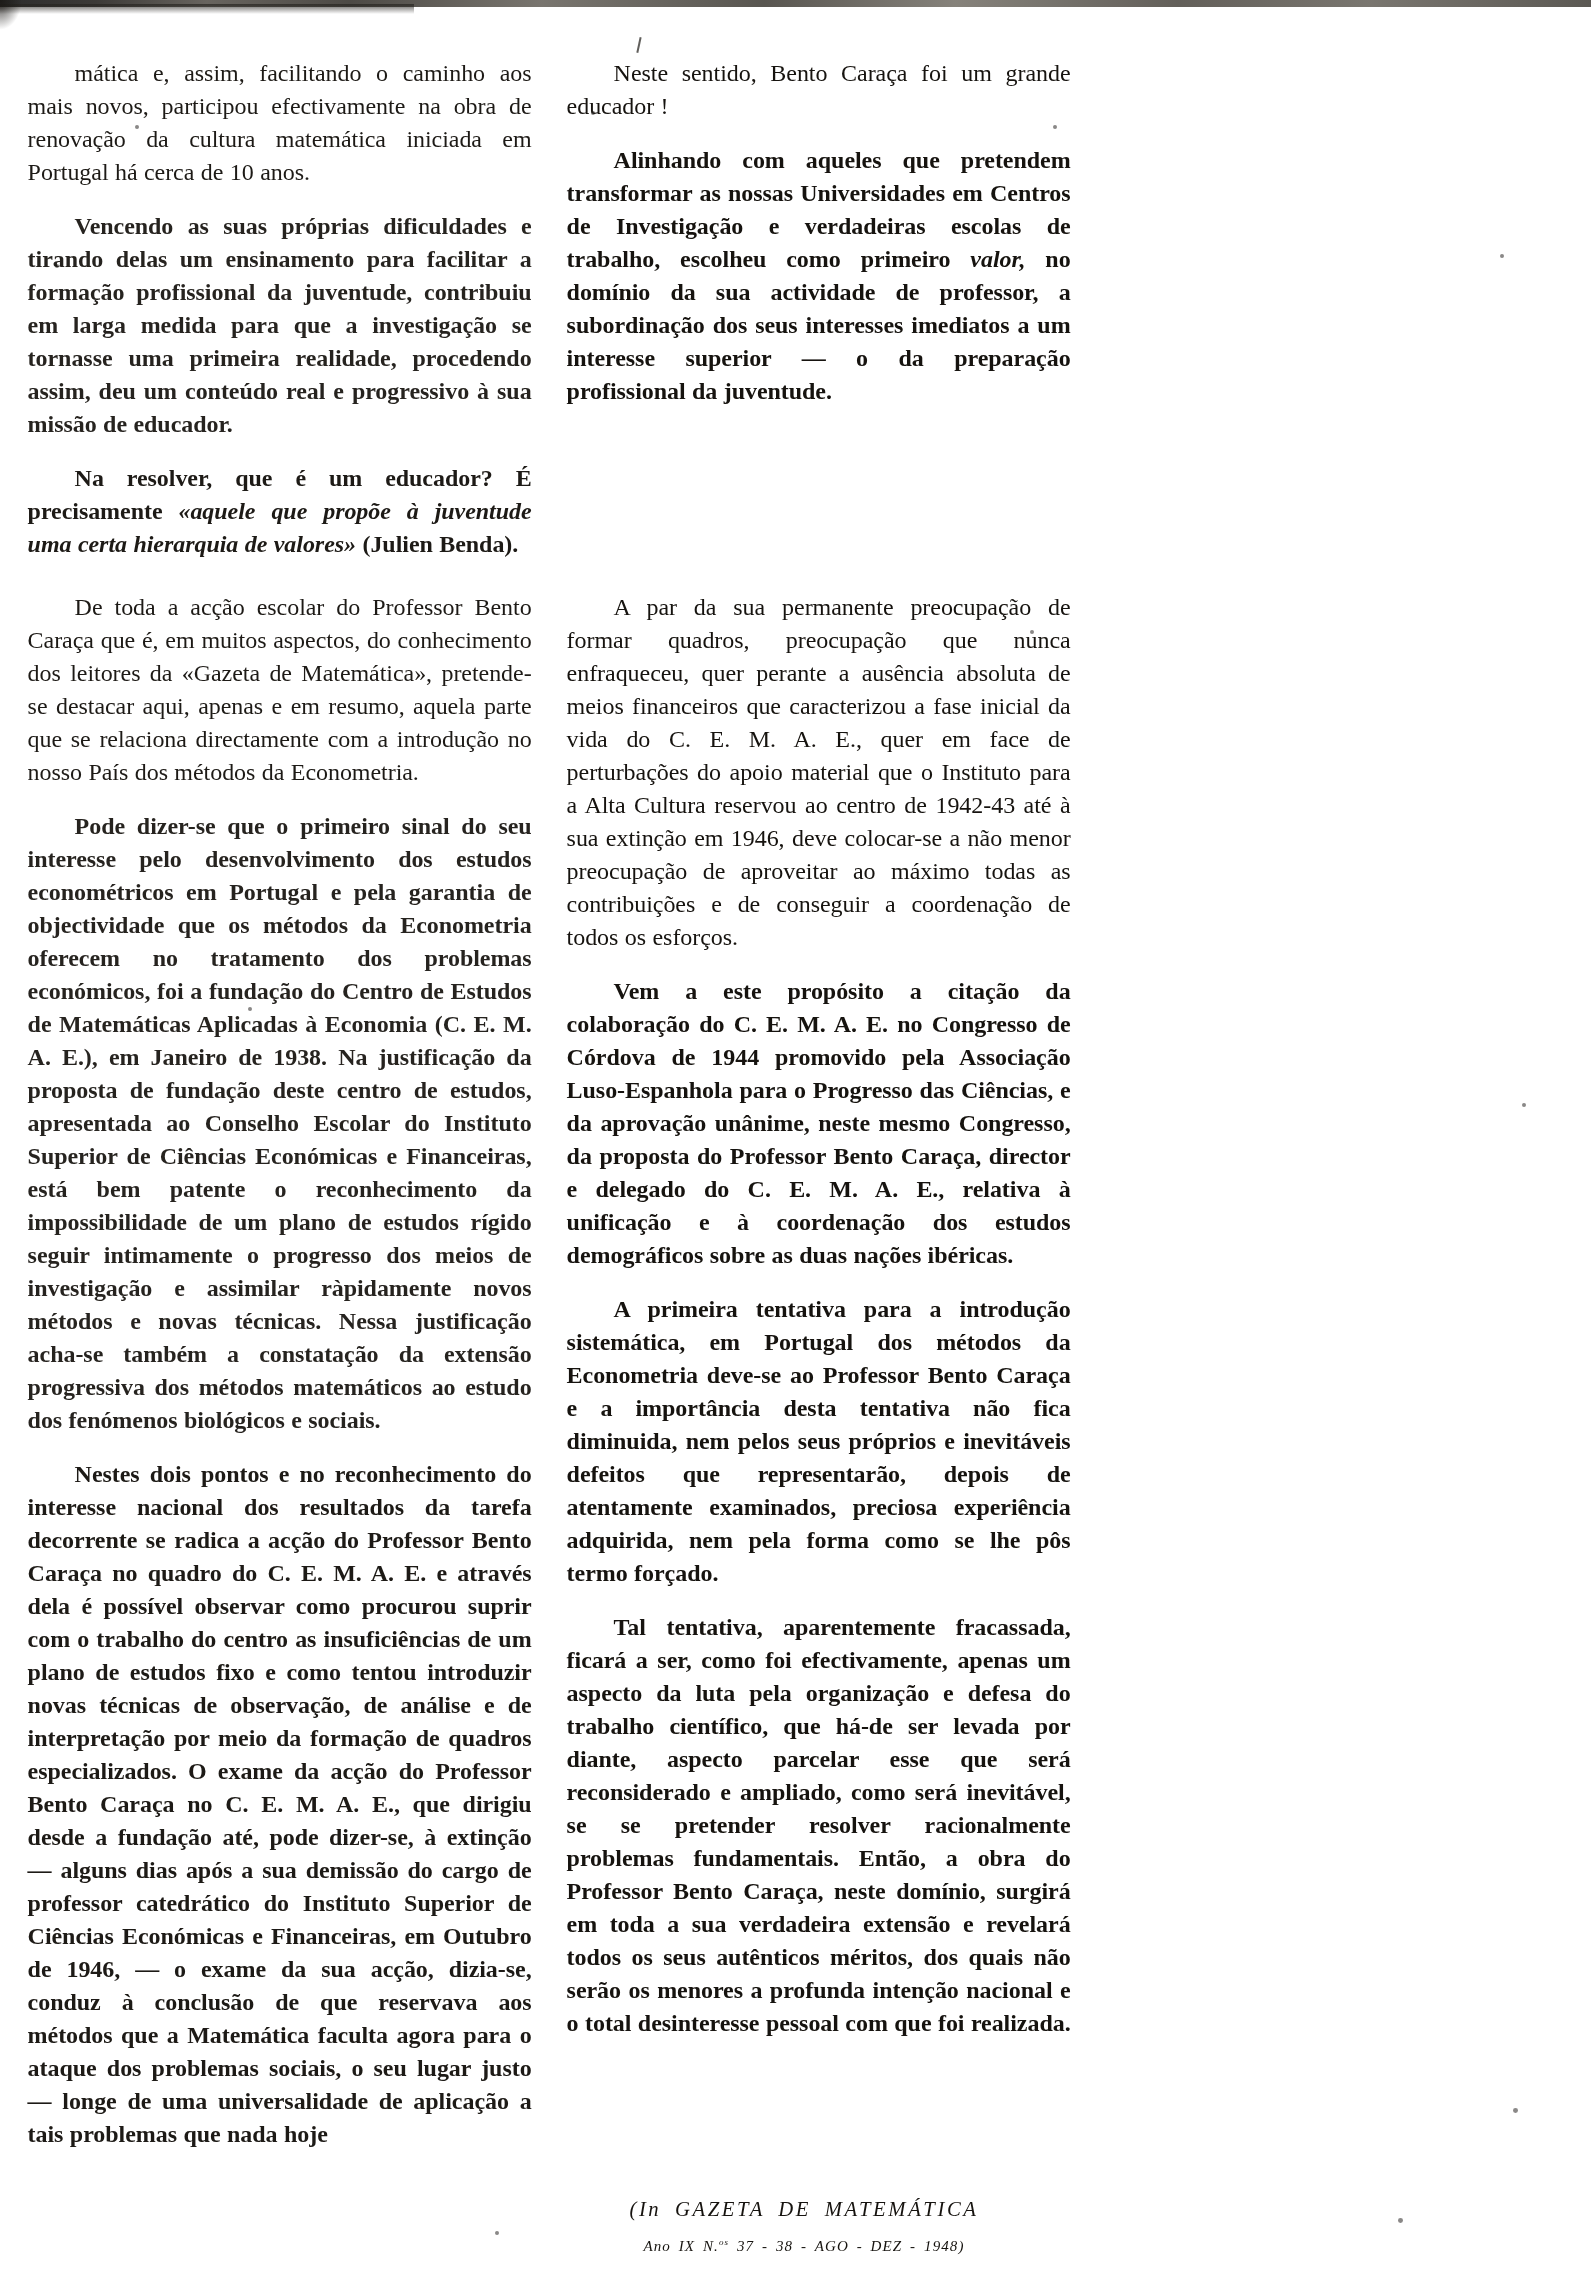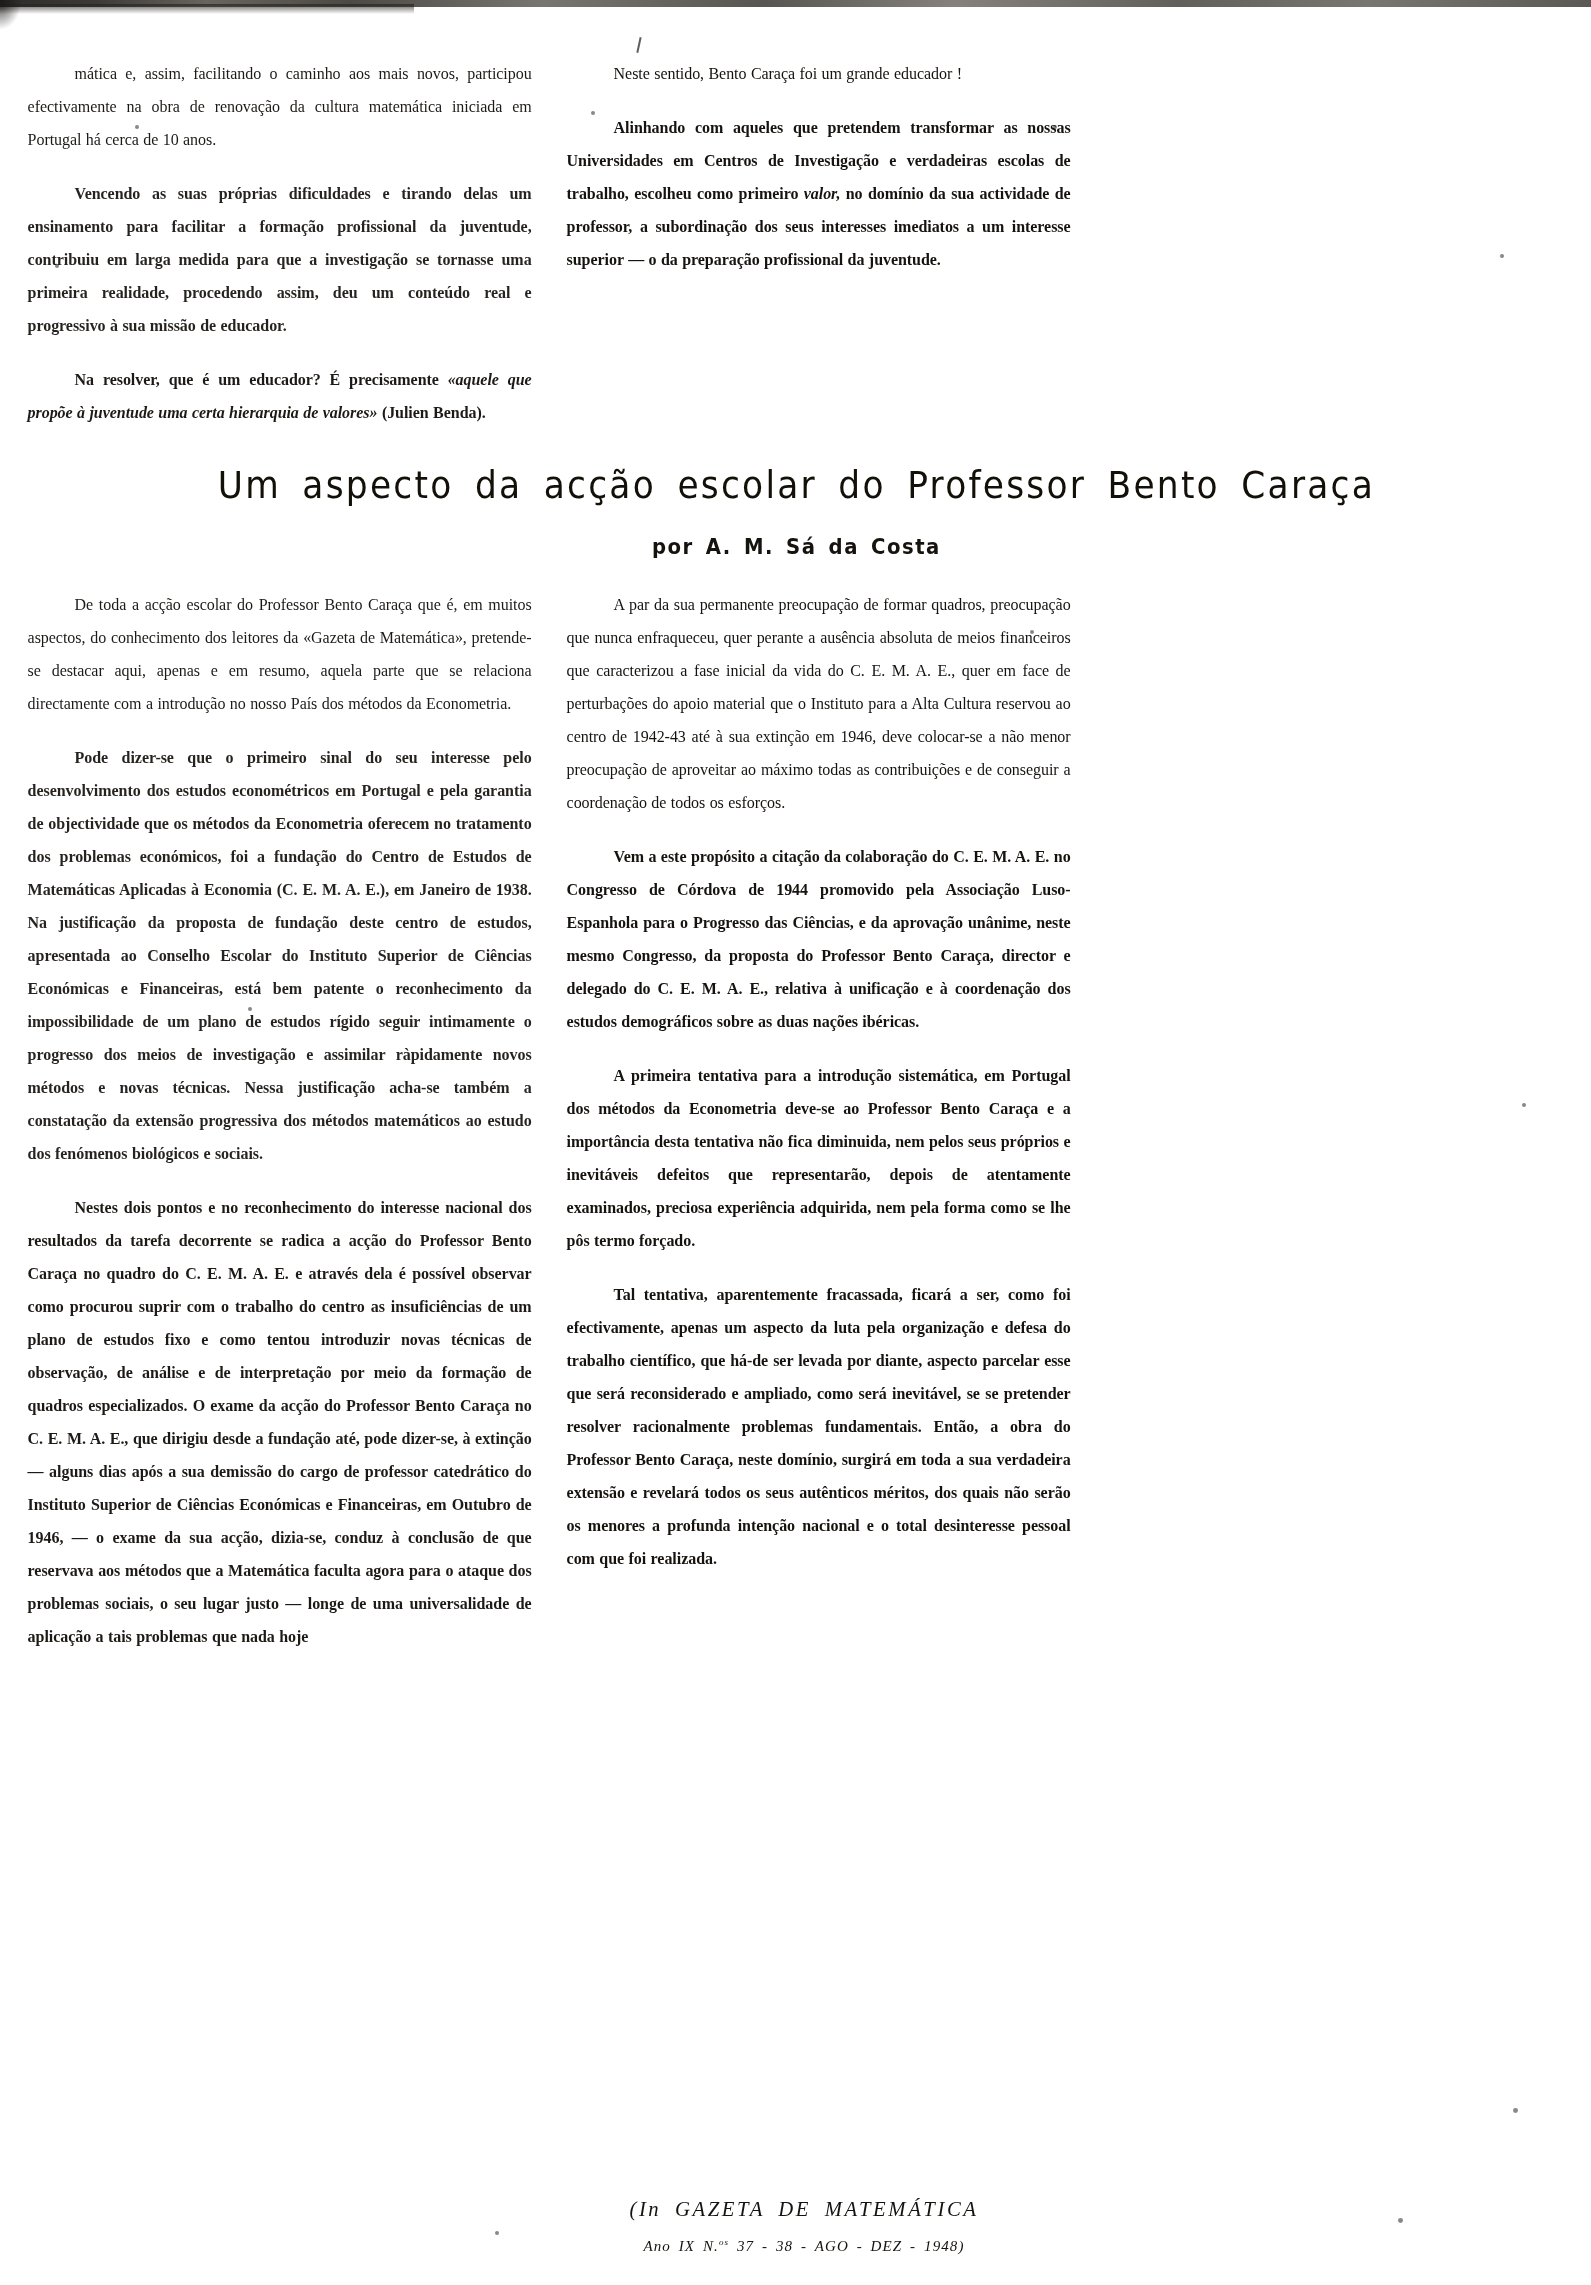--- a/index.html
+++ b/index.html
@@ -70,21 +70,21 @@
     box-sizing: border-box;
   }
   .col {
     width: 504px;
     flex: 0 0 504px;
   }
 
   
   p.body {
     margin: 0 0 0 0;
-    font-size: 16px;
+    font-size: 24px;
     line-height: 33px;
     text-align: justify;
     text-indent: 47px;
     letter-spacing: -0.05px;
     word-spacing: 0.5px;
     -webkit-font-smoothing: none;
   }
   p.body + p.body { margin-top: 21px; font-weight: bold; }
 
   .it { font-style: italic; }
@@ -176,24 +176,20 @@
       <p class="body ink-a"><span>Na resolver, que é um educador? É precisamente </span><span class="it">«aquele que propõe à juventude uma certa hierarquia de valores»</span><span> (Julien Benda).</span></p>
     </div>
 
     <div class="col">
       <p class="body ink-c">Neste sentido, Bento Caraça foi um grande educador !</p>
       <p class="body ink-c"><span>Alinhando com aqueles que pretendem transformar as nossas Universidades em Centros de Investigação e verdadeiras escolas de trabalho, escolheu como primeiro </span><span class="it">valor,</span><span> no domínio da sua actividade de professor, a subordinação dos seus interesses imediatos a um interesse superior — o da preparação profissional da juventude.</span></p>
     </div>
 
   </div>
 
-  <div class="headline-block">
-    <div class="headline">Um aspecto da acção escolar do Professor Bento Caraça</div>
-    <div class="byline">por A. M. Sá da Costa</div>
-  </div>
 
   <div id="section-article" class="columns">
 
     <div class="col">
       <p class="body ink-a">De toda a acção escolar do Professor Bento Caraça que é, em muitos aspectos, do conhecimento dos leitores da «Gazeta de Matemática», pretende-se destacar aqui, apenas e em resumo, aquela parte que se relaciona directamente com a introdução no nosso País dos métodos da Econometria.</p>
       <p class="body ink-b">Pode dizer-se que o primeiro sinal do seu interesse pelo desenvolvimento dos estudos econométricos em Portugal e pela garantia de objectividade que os métodos da Econometria oferecem no tratamento dos problemas económicos, foi a fundação do Centro de Estudos de Matemáticas Aplicadas à Economia (C. E. M. A. E.), em Janeiro de 1938. Na justificação da proposta de fundação deste centro de estudos, apresentada ao Conselho Escolar do Instituto Superior de Ciências Económicas e Financeiras, está bem patente o reconhecimento da impossibilidade de um plano de estudos rígido seguir intimamente o progresso dos meios de investigação e assimilar ràpidamente novos métodos e novas técnicas.   Nessa justificação acha-se também a constatação da extensão progressiva dos métodos matemáticos ao estudo dos fenómenos biológicos e sociais.</p>
       <p class="body ink-a">Nestes dois pontos e no reconhecimento do interesse nacional dos resultados da tarefa decorrente se radica a acção do Professor Bento Caraça no quadro do C. E. M. A. E. e através dela é possível observar como procurou suprir com o trabalho do centro as insuficiências de um plano de estudos fixo e como tentou introduzir novas técnicas de observação, de análise e de interpretação por meio da formação de quadros especializados.   O exame da acção do Professor Bento Caraça no C. E. M. A. E., que dirigiu desde a fundação até, pode dizer-se, à extinção — alguns dias após a sua demissão do cargo de professor catedrático do Instituto Superior de Ciências Económicas e Financeiras, em Outubro de 1946, — o exame da sua acção, dizia-se, conduz à conclusão de que reservava aos métodos que a Matemática faculta agora para o ataque dos problemas sociais, o seu lugar justo — longe de uma universalidade de aplicação a tais problemas que nada hoje</p>
     </div>
 
     <div class="col">

